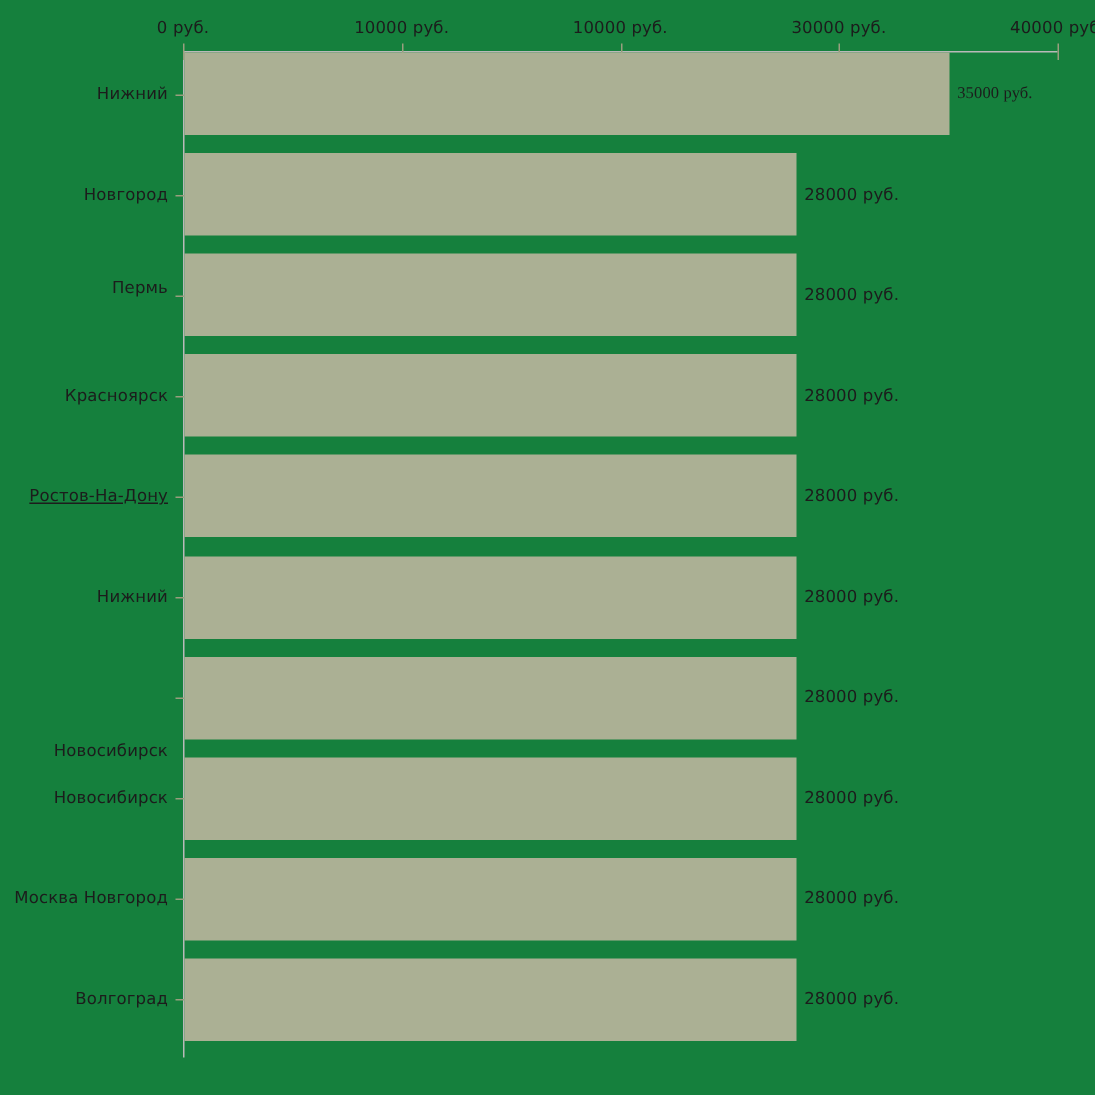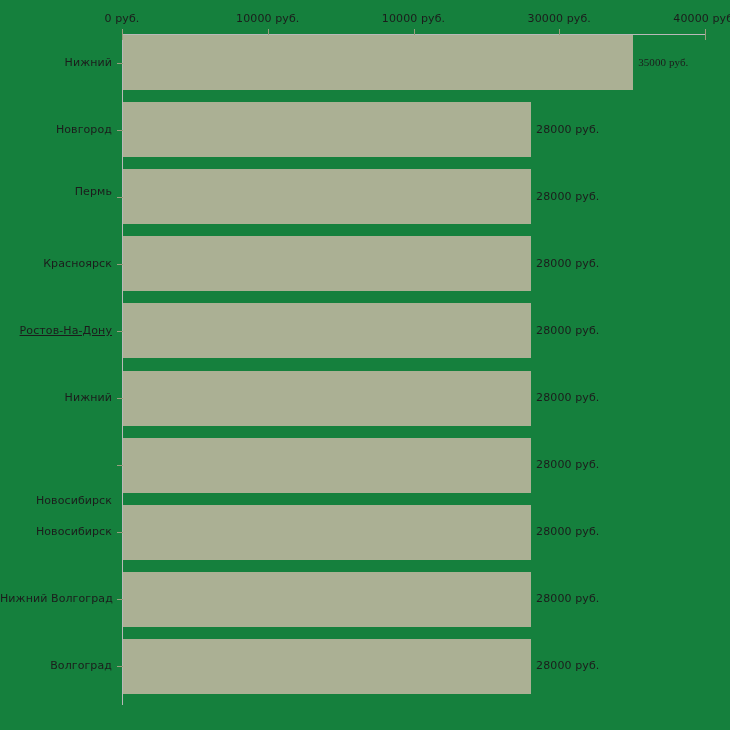--- a/index.html
+++ b/index.html
@@ -118,21 +118,21 @@
       <div class="y-tick-label" style="top: 256.8px; left: 0px;">Красноярск</div>
       <div class="y-tick" style="top: 331px;"></div>
       <div class="y-tick-label" style="top: 323.9px; left: 0px; text-decoration: underline;">Ростов-На-Дону</div>
       <div class="y-tick" style="top: 398px;"></div>
       <div class="y-tick-label" style="top: 391px; left: 0px;">Нижний</div>
       <div class="y-tick" style="top: 465px;"></div>
       <div class="y-tick-label" style="top: 458.1px; left: 0px; margin-top: 36px;">Новосибирск</div>
       <div class="y-tick" style="top: 532px;"></div>
       <div class="y-tick-label" style="top: 525.2px; left: 0px;">Новосибирск</div>
       <div class="y-tick" style="top: 599px;"></div>
-      <div class="y-tick-label" style="top: 592.3px; left: 0px;">Нижний Волгоград</div>
+      <div class="y-tick-label" style="top: 592.3px; left: 0px;">Москва Новгород</div>
       <div class="y-tick" style="top: 666px;"></div>
       <div class="y-tick-label" style="top: 659.4px; left: 0px;">Волгоград</div>
     </div>
 
   <div id="bars">
       <div class="bar" title="Москва" style="top: 35px; width: 510.125px; height: 55px; background: rgb(171, 176, 148);"></div>
       <div class="bar-label" style="left: 638.125px; top: 55.5px; font-family: Liberation Serif, serif;">35000 руб.</div>
       <div class="bar" title="Волгоград" style="top: 102.1px; width: 408.1px; height: 55px; background: rgb(171, 176, 148);"></div>
       <div class="bar-label" style="left: 536.1px; top: 122.6px;">28000 руб.</div>
       <div class="bar" title="Пермь" style="top: 169.2px; width: 408.1px; height: 55px; background: rgb(171, 176, 148);"></div>

